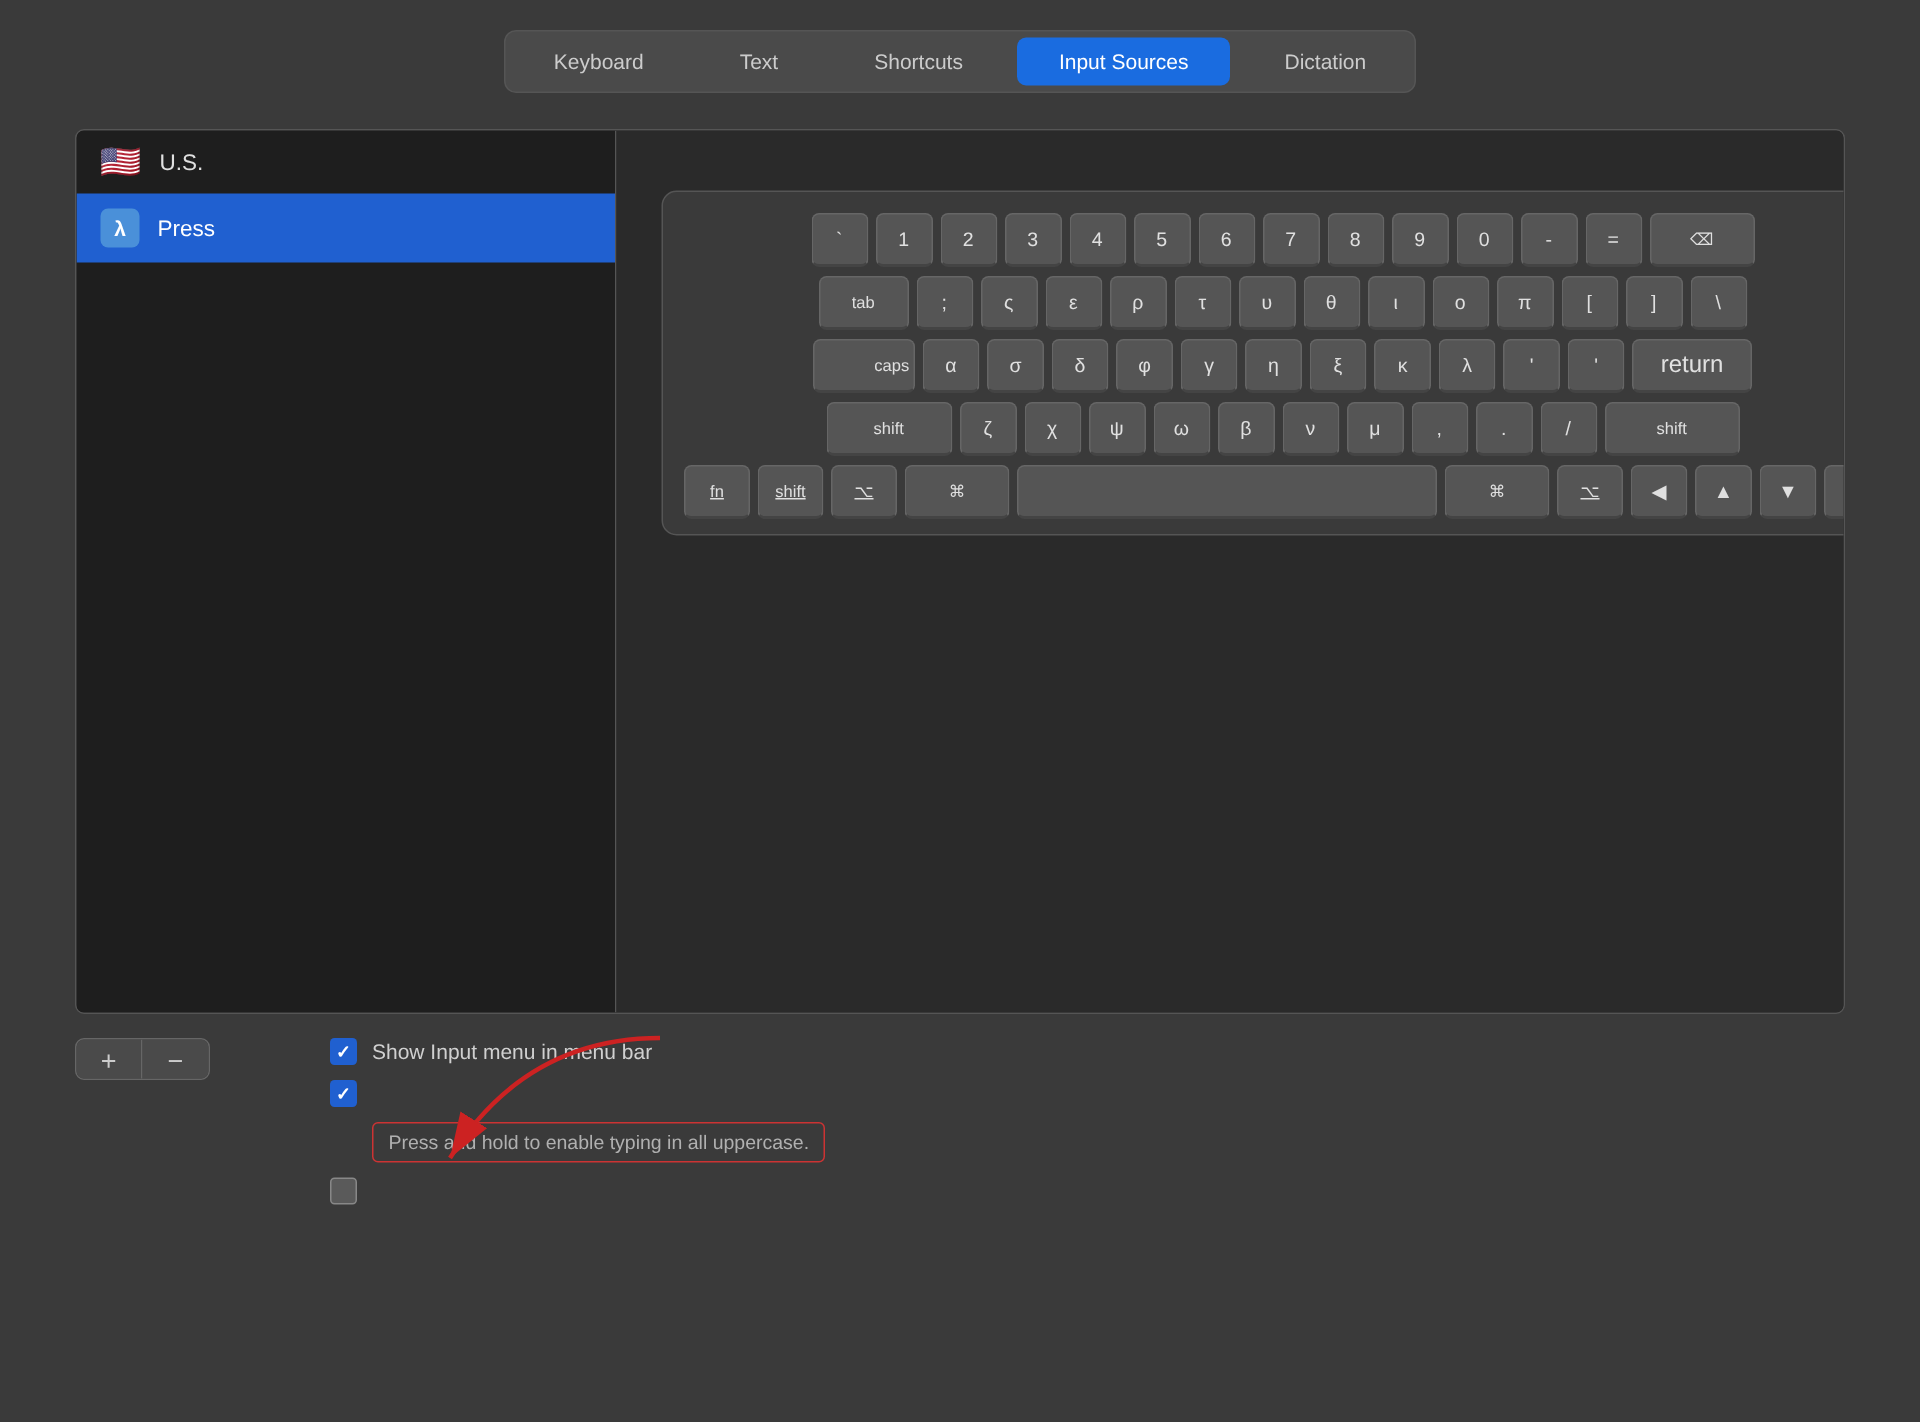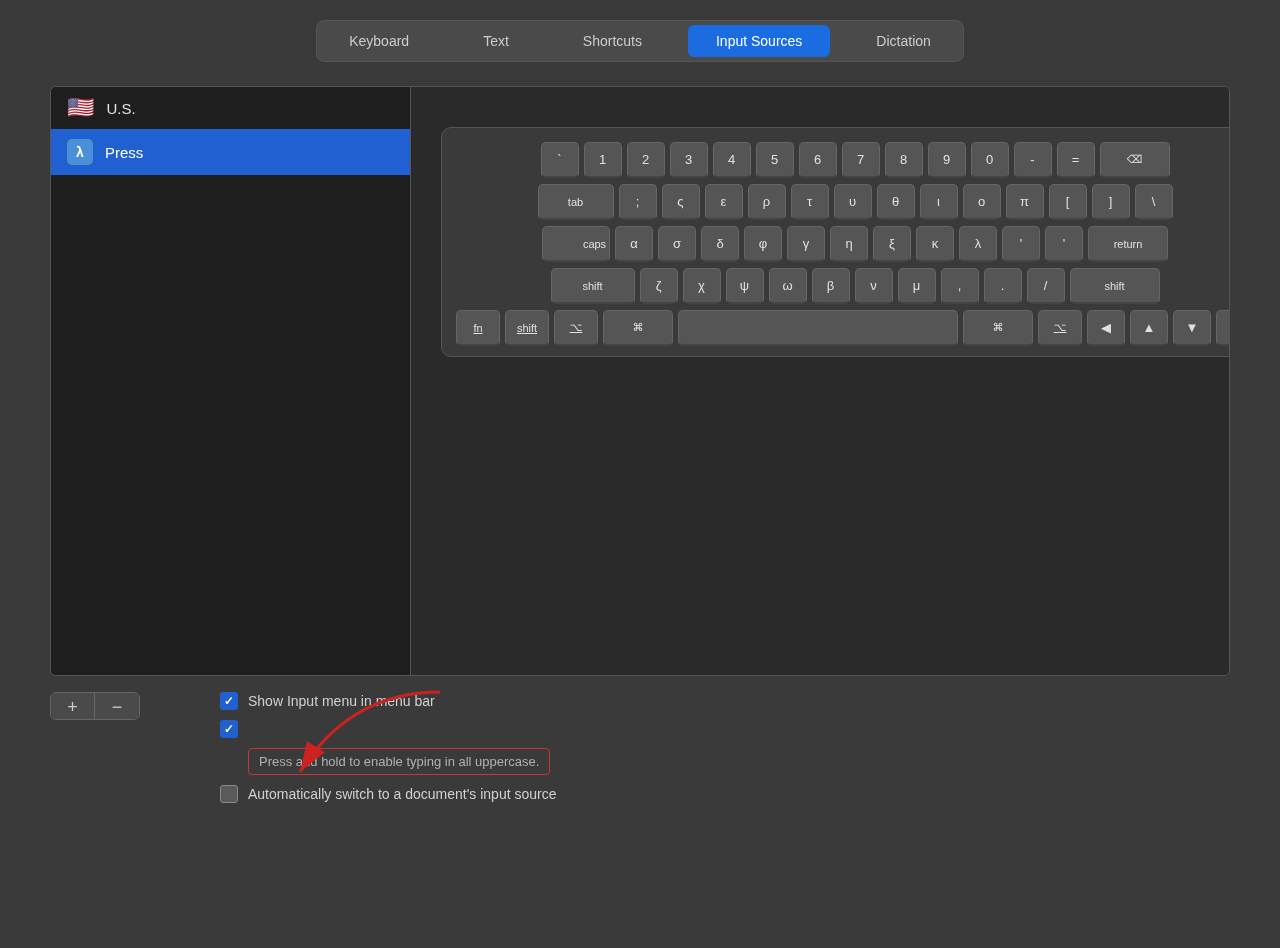--- a/index.html
+++ b/index.html
@@ -12,21 +12,21 @@
       display: flex;
       flex-direction: column;
       align-items: center;
       padding: 20px 40px;
       color: #e0e0e0;
     }
 
     
     .tab-bar {
       display: flex;
-      gap: 18px;
+      gap: 8px;
       margin-bottom: 24px;
       background: #4a4a4a;
       border-radius: 8px;
       padding: 4px 4px;
       border: 1px solid #555;
     }
 
     .tab {
       padding: 8px 28px;
       border-radius: 6px;
@@ -145,21 +145,21 @@
       font-size: 13px;
       font-weight: 500;
       cursor: default;
       border: 1px solid #666;
       border-bottom: 2px solid #444;
     }
 
     .key.sm { width: 38px; height: 36px; }
     .key.xl { width: 70px; height: 36px; }
     .key.space { width: 280px; height: 36px; }
-    .key.tab-key { width: 76px; height: 36px; font-size: 11px; }
+    .key.tab-key { width: 60px; height: 36px; font-size: 11px; }
     .key.caps { width: 68px; height: 36px; font-size: 11px; padding-left: 37px; }
     .key.shift-l { width: 84px; height: 36px; font-size: 11px; }
     .key.shift-r { width: 100px; height: 36px; font-size: 11px; }
     .key.backspace { width: 70px; height: 36px; font-size: 11px; }
     .key.enter { width: 70px; height: 36px; font-size: 11px; }
     .key.fn-key { width: 44px; height: 36px; font-size: 11px; text-decoration: underline; }
 
     .add-remove-buttons {
       display: flex;
       gap: 0;
@@ -327,21 +327,21 @@
           <div class="key sm">σ</div>
           <div class="key sm">δ</div>
           <div class="key sm">φ</div>
           <div class="key sm">γ</div>
           <div class="key sm">η</div>
           <div class="key sm">ξ</div>
           <div class="key sm">κ</div>
           <div class="key sm">λ</div>
           <div class="key sm">'</div>
           <div class="key sm">'</div>
-          <div class="key enter" style="font-size:11px; width:80px">return</div>
+          <div class="key enter" style="font-size:16px; width:80px">return</div>
         </div>
 
         <div class="key-row">
           <div class="key shift-l" style="font-size:11px">shift</div>
           <div class="key sm">ζ</div>
           <div class="key sm">χ</div>
           <div class="key sm">ψ</div>
           <div class="key sm">ω</div>
           <div class="key sm">β</div>
           <div class="key sm">ν</div>
@@ -400,18 +400,17 @@
         </div>
       </div>
 
       <div>
         <span class="hint-text">Press and hold to enable typing in all uppercase.</span>
       </div>
 
       <div class="option-row">
         <div class="checkbox-custom unchecked">
         </div>
-        <span class="option-label">Automatically switch to a document's input source</span>
       </div>
     </div>
   </div>
 
 </div>
 
 </body></html>

